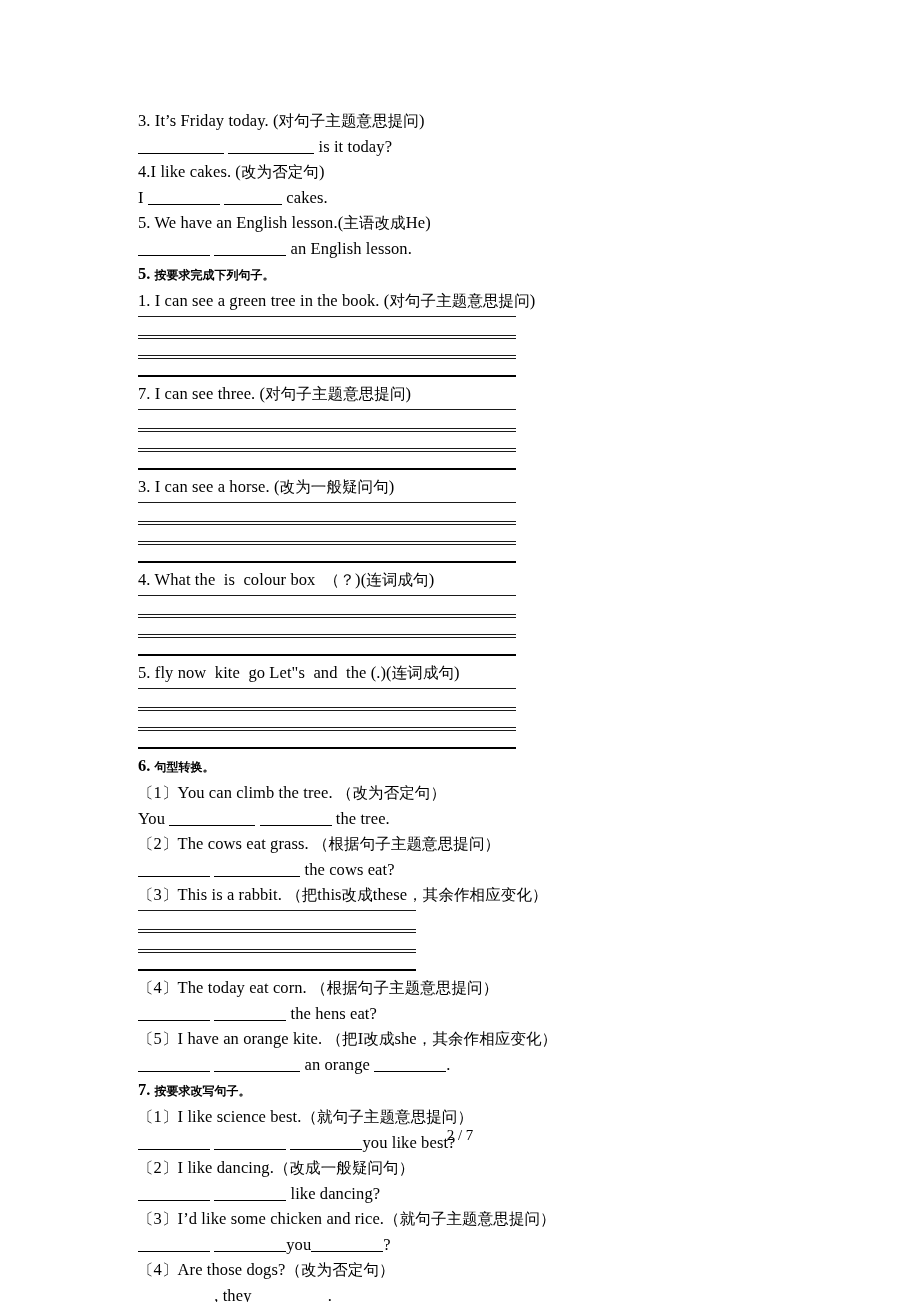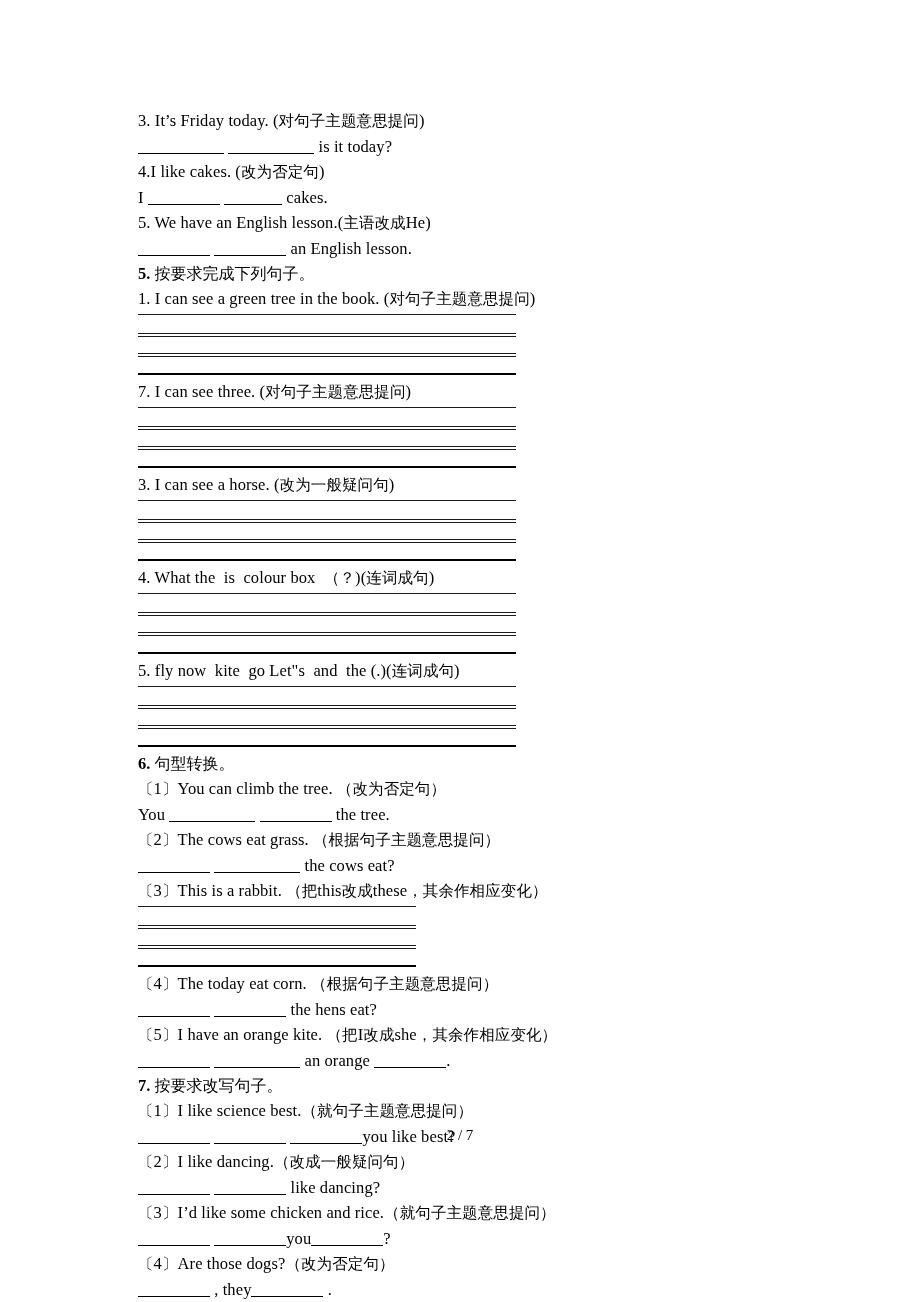--- a/index.html
+++ b/index.html
@@ -41,21 +41,21 @@
   .line.q {            
     font-size: 16.5px;
   }
   .heading {
     font-size: 16.5px;
     font-weight: bold;
     line-height: 25px;
     white-space: pre;
   }
   .cn { font-family: "DejaVu Sans", "Liberation Sans", sans-serif; font-size: 15.5px; }
-  .heading .cn { font-weight: normal; font-size: 16px; }
+  .heading .cn { font-weight: bold; font-size: 12px; }
 
   
   .blank {
     display: inline-block;
     border-bottom: 1.1px solid #000;
     vertical-align: -2px;
     height: 13px;
   }
   .b-sm { width: 58px; }
   .b-md { width: 72px; }

